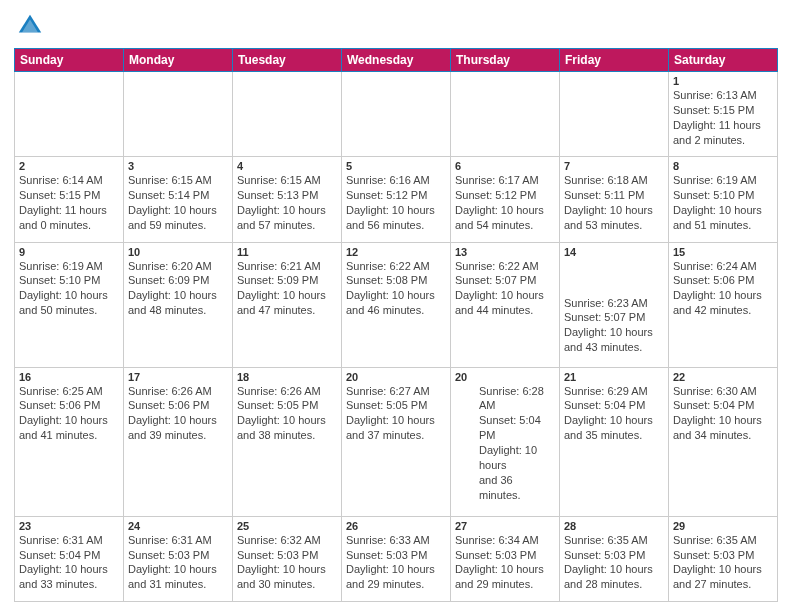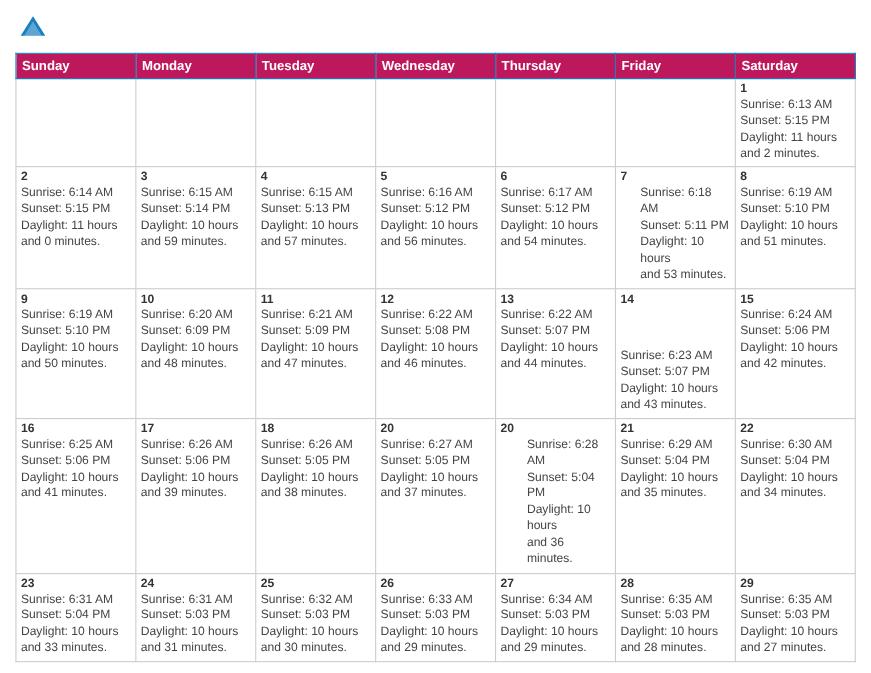--- a/index.html
+++ b/index.html
@@ -181,21 +181,21 @@
           </td>
           <td>
             <span class="day-num">6</span>
             <div class="day-info" style="white-space: pre-line;">Sunrise: 6:17 AM
 Sunset: 5:12 PM
 Daylight: 10 hours
 and 54 minutes.</div>
           </td>
           <td>
             <span class="day-num">7</span>
-            <div class="day-info" style="white-space: pre-line; margin-left: 18px;">Sunrise: 6:18 AM
+            <div class="day-info" style="white-space: pre-line;">Sunrise: 6:18 AM
 Sunset: 5:11 PM
 Daylight: 10 hours
 and 53 minutes.</div>
           </td>
           <td>
             <span class="day-num">8</span>
             <div class="day-info" style="white-space: pre-line;">Sunrise: 6:19 AM
 Sunset: 5:10 PM
 Daylight: 10 hours
 and 51 minutes.</div>

